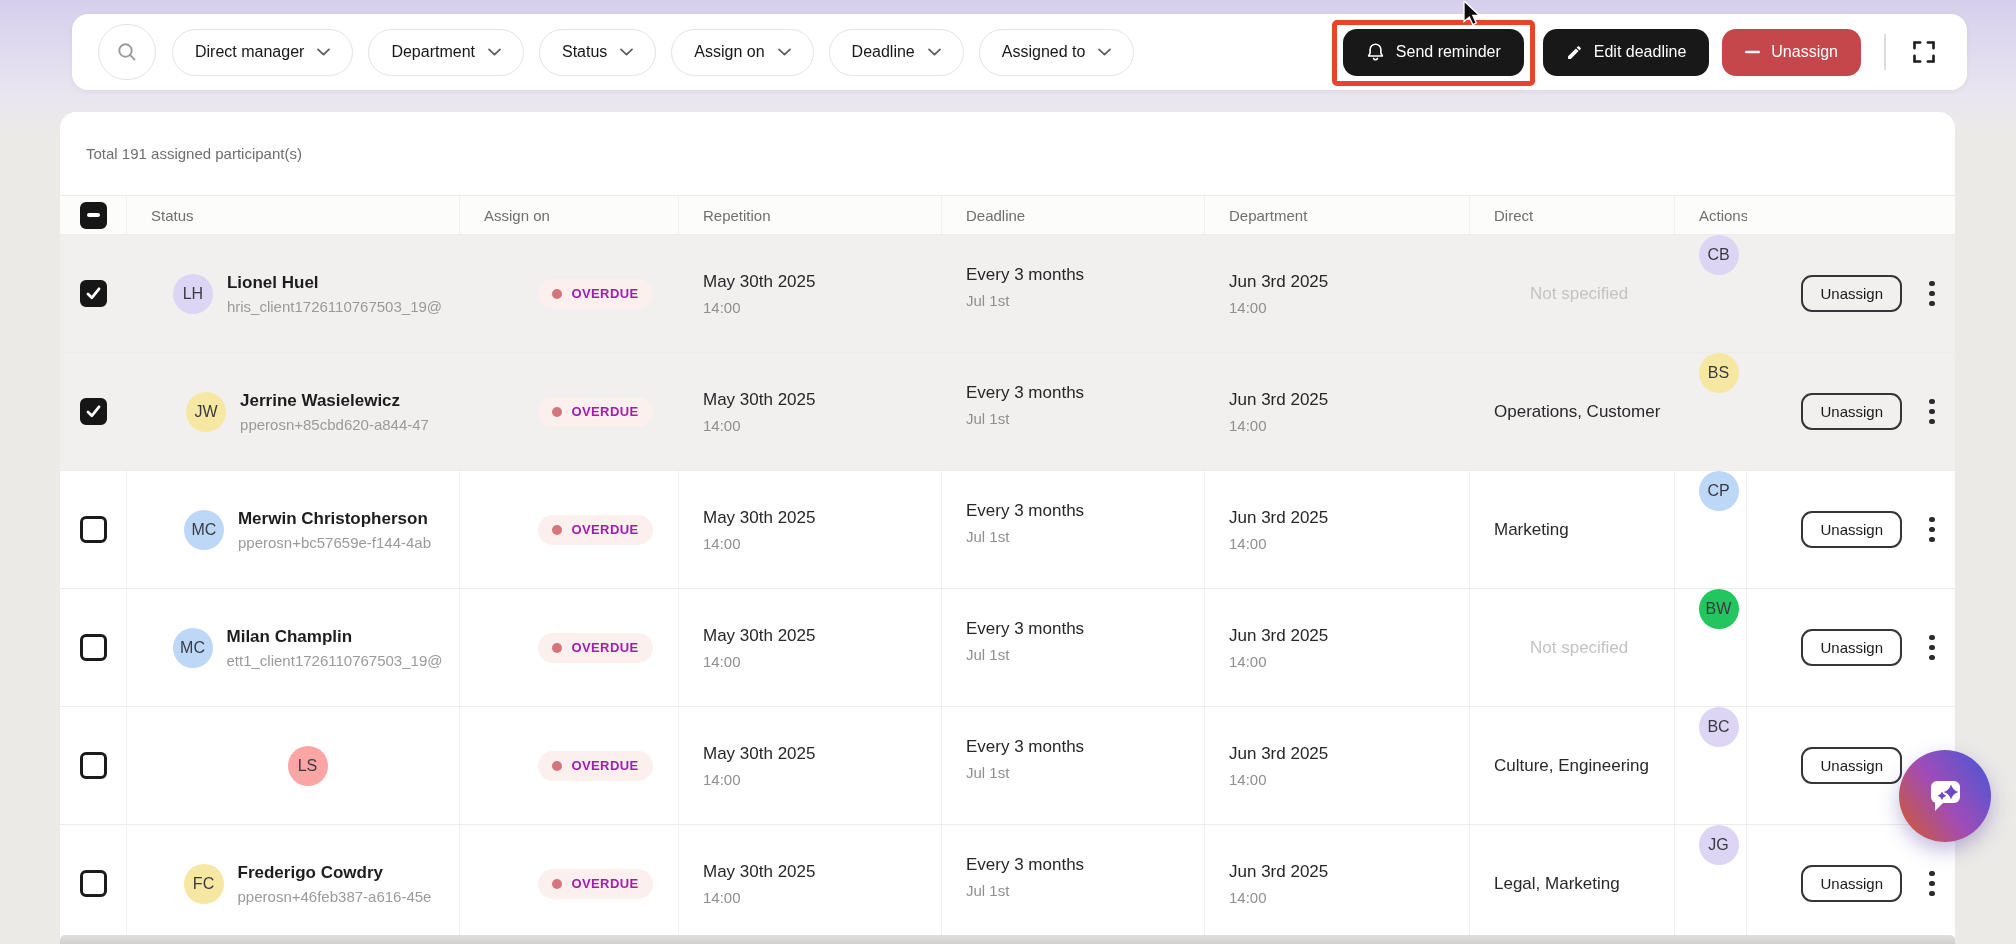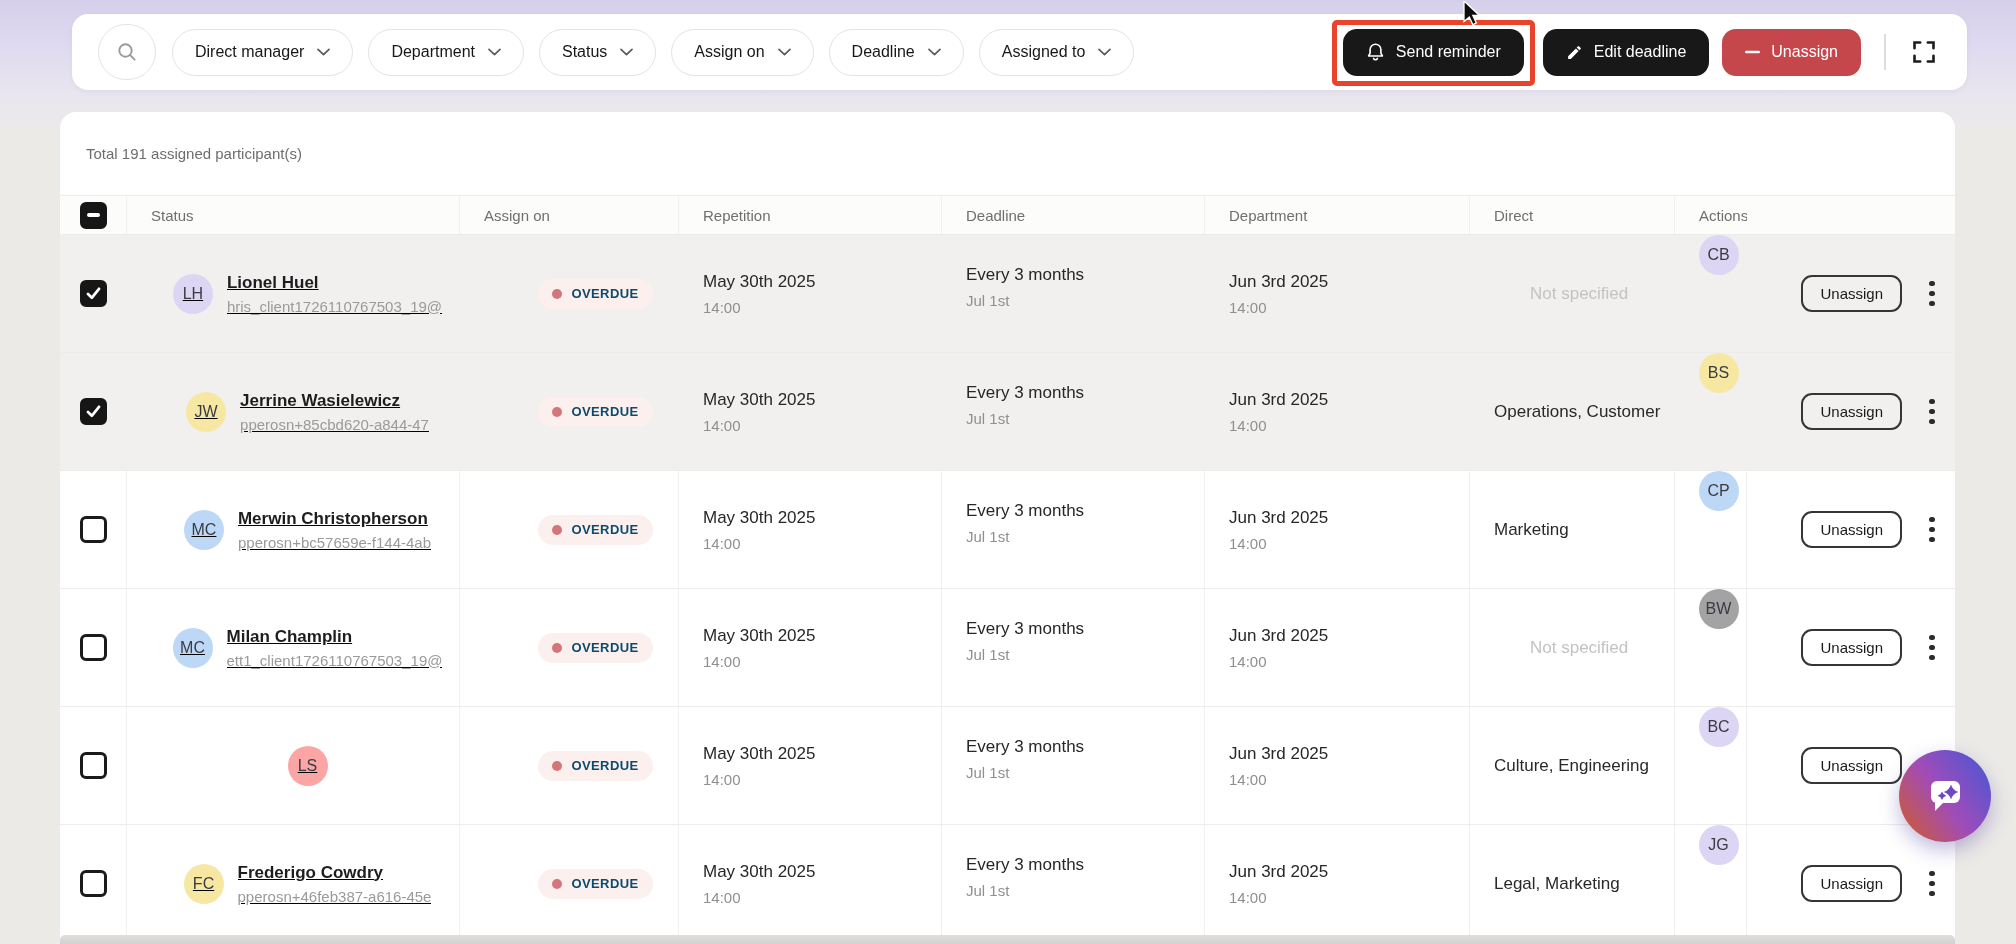--- a/index.html
+++ b/index.html
@@ -64,21 +64,21 @@
   .hcell.center { justify-content:center; padding-left:0; }
   .hcell.last { border-right:none; }
 
   .row { height:118px; background:#fff; border-bottom:1px solid #ececea; }
   .row.selected { background:#f1f0ee; }
   .cell {
     display:flex; flex-direction:column; justify-content:center;
     padding-left:24px; border-right:1px solid #f0f0ee; overflow:hidden; white-space:nowrap;
   }
   .cb-cell { flex-direction:row; align-items:center; justify-content:center; padding-left:0; }
-  .person-cell { flex-direction:row; align-items:center; padding-left:29px; gap:14px;text-decoration:underline; }
+  .person-cell { flex-direction:row; align-items:center; padding-left:29px; gap:14px; }
   .status-cell { flex-direction:row; align-items:center; padding-left:53px; }
   .mgr-cell { flex-direction:row; align-items:flex-start; padding-left:16px; }
   .actions-cell { flex-direction:row; align-items:center; padding-left:38px; gap:23px; border-right:none; overflow:visible; }
 
   .checkbox {
     width:27px; height:27px; border:3px solid #1b1b1b; border-radius:6px; background:#fff;
     display:flex; align-items:center; justify-content:center; cursor:pointer; flex:none;
   }
   .checkbox svg { display:none; }
   .checkbox.checked { background:#161616; border-color:#161616; }
@@ -91,21 +91,21 @@
     display:flex; align-items:center; justify-content:center;
     font-size:16px; color:#3a3b42; background:#ddd5f4;
   }
   .pstack { display:flex; flex-direction:column; overflow:hidden; }
   .pname { font-size:17px; font-weight:bold; color:#1d1d1f; }
   .pemail { font-size:15px; color:#9a9a9b; margin-top:5px; }
 
   .badge {
     height:30px; border-radius:16px; background:#fbf0ee;
     display:inline-flex; align-items:center; gap:9px; padding:0 14px;
-    font-size:13px; font-weight:bold; letter-spacing:.4px; color:#0c4a6e;
+    font-size:13px; font-weight:bold; letter-spacing:.4px; color:#a21caf;
   }
   .dot { width:10px; height:10px; border-radius:50%; background:#d4757b; flex:none; }
 
   .l1 { font-size:17px; color:#272729; }
   .l2 { font-size:15px; color:#8f8f90; margin-top:7px; }
   .rep-cell .l1, .rep-cell .l2 { transform:translateY(-7px); }
 
   .dept { font-size:17px; color:#29292b; }
   .dept.muted { color:#c3c3c2;margin-left:36px; }
 
@@ -429,21 +429,21 @@
           <span class="l2">Jul 1st</span>
         </div>
       <div class="cell">
           <span class="l1">Jun 3rd 2025</span>
           <span class="l2">14:00</span>
         </div>
       <div class="cell">
           <span class="dept muted">Not specified</span>
         </div>
       <div class="cell mgr-cell">
-          <span class="avatar" style="background: #a3a3a3;">BW</span>
+          <span class="avatar" style="background: #22c55e;">BW</span>
         </div>
       <div class="cell actions-cell">
         <button class="unassign-btn">Unassign</button>
         <span class="kebab">
             <i></i>
             <i></i>
             <i></i>
           </span>
       </div>
     </div>

